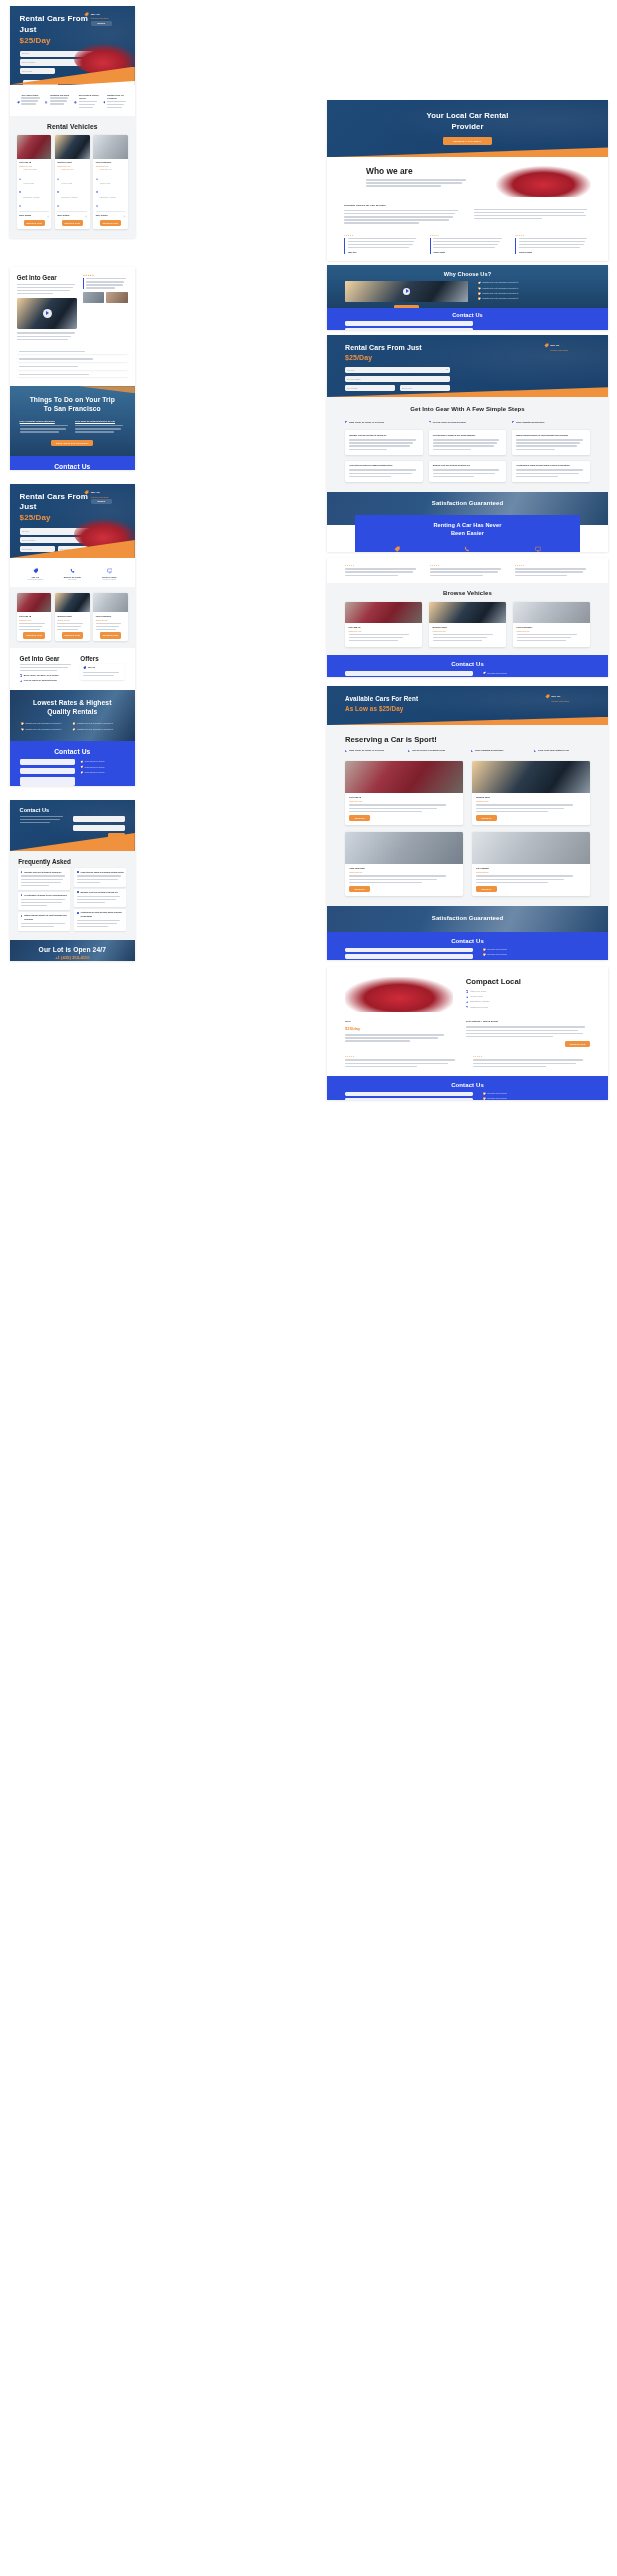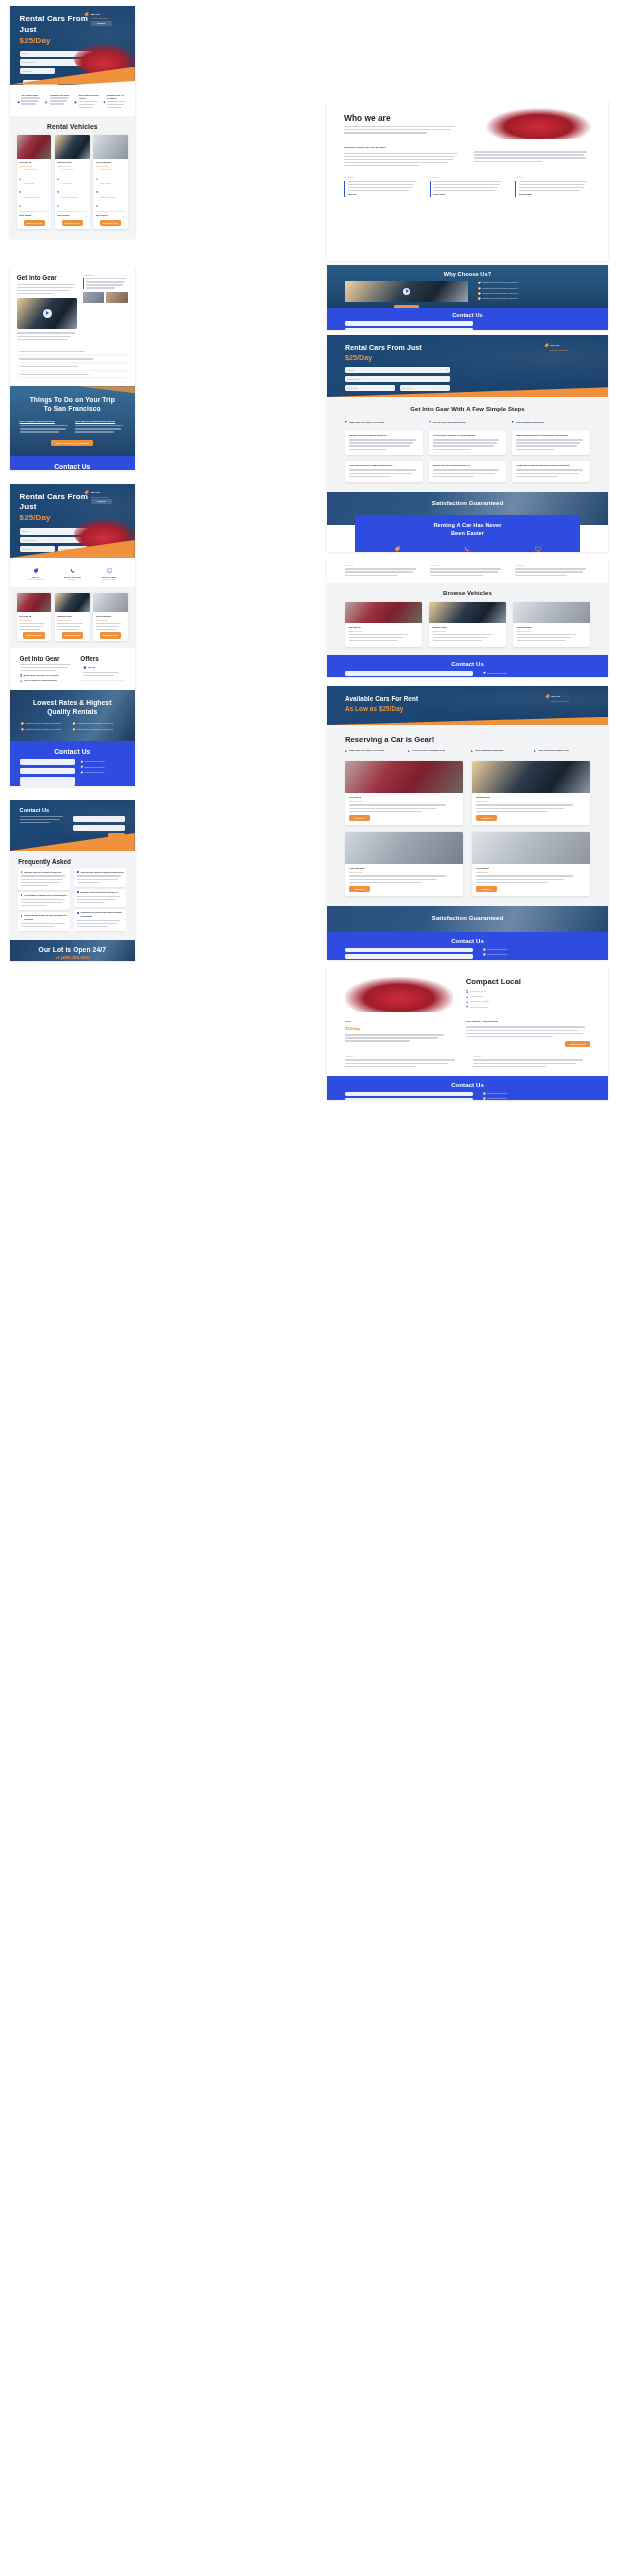--- a/index.html
+++ b/index.html
@@ -638,23 +638,30 @@
 
   <div class="sec photo-wheel" style="padding:6.3px 9.8px 6.3px;text-align:center;">
     <div class="h-sec light" style="margin-bottom:1.4px;">Our Lot is Open 24/7</div>
     <div style="font-size:4.2px;font-weight:700;color:#f0913e;">+1 (435) 355-4110</div>
   </div>
 
 </div>
 
 <div class="page" style="left:327px;top:100px;width:281px;height:161px;background:#fff;">
 
+  <div class="sec navy" style="padding:9.8px 0 12.6px;text-align:center;">
+    <div class="h-sec light" style="font-size:7.7px;line-height:1.5;margin-bottom:4.2px;">
+      <span>Your Local Car Rental</span><br><span>Provider</span>
+    </div>
+    <div class="btn-or" style="width:49px;margin:0 auto;font-size:2.1px;padding:2.8px 0;">RESERVE A CAR TODAY</div>
+    <div class="slash" style="height:9.8px;"></div>
+  </div>
 
   <div class="sec white" style="padding:8.4px 17px 5.6px;">
-    <div style="display:flex;gap:26px;align-items:center;">
+    <div style="display:flex;gap:26px;align-items:flex-start;margin-left:22px;">
       <div style="flex:1.1">
         <div class="h-left" style="font-size:8.4px;">Who we are</div>
         <div style="margin-top:3.5px;">
           <div class="bar" style="width:96%"></div>
               <div class="bar" style="width:92%"></div>
               <div class="bar" style="width:72%"></div>
         </div>
       </div>
       <div style="flex:1;height:31px;
         background:radial-gradient(ellipse at 50% 60%, #cf2b39 0%, #a01c29 45%, rgba(255,255,255,0) 72%);"></div>
@@ -970,21 +977,21 @@
               <path d="M2 12 12 2h10v10L12 22z" fill="#f0913e"></path>
             </svg>
         <span style="font-size:2.4px;font-weight:700;color:#fff;">15% Off</span>
       </div>
       <div style="font-size:1.7px;color:#f0913e;margin:0.7px 0 0 6.3px;">First Time Reservations</div>
     </div>
     <div class="slash" style="height:8.4px;"></div>
   </div>
 
   <div class="sec lightbg" style="padding:9.8px 18px 9.8px;">
-    <div class="h-left" style="font-size:7.7px;margin-bottom:5.6px;">Reserving a Car is Gear!</div>
+    <div class="h-left" style="font-size:7.7px;margin-bottom:5.6px;">Reserving a Car is Sport!</div>
     <div style="display:flex;gap:7px;margin-bottom:8.4px;">
       <div class="feat" style="flex:1">
             <span class="ic check blue"></span>
             <div class="tiny b">Book Online, by Phone, or In Person</div>
           </div>
       <div class="feat" style="flex:1">
             <span class="ic check blue"></span>
             <div class="tiny b">Pick Up Vehicle or Request Pickup</div>
           </div>
       <div class="feat" style="flex:1">

